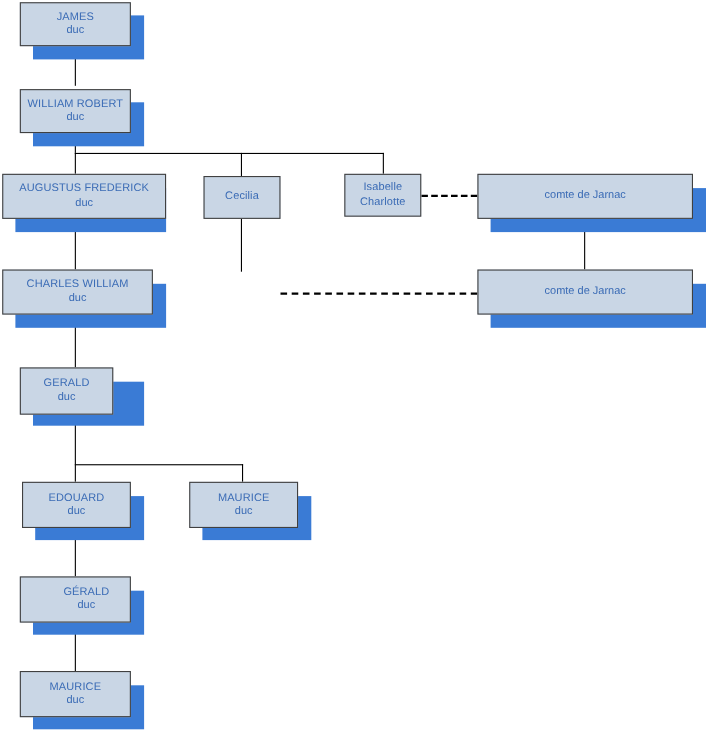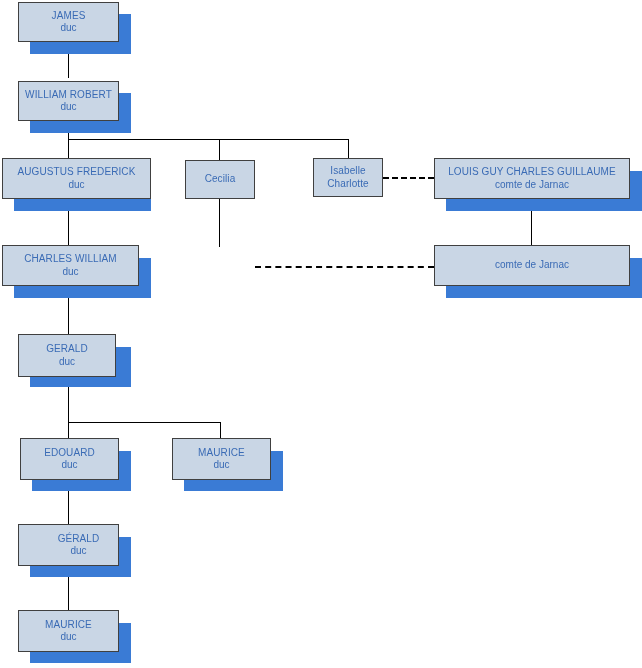--- a/index.html
+++ b/index.html
@@ -99,35 +99,34 @@
 
   <div class="node two-line-name" style="left:313px;top:158px;width:70px;height:39px;">
     <span class="nm">Isabelle Charlotte</span>
   </div>
 
   <div class="node" style="left:185px;top:160px;width:70px;height:39px;">
     <span class="nm">Cecilia</span>
   </div>
 
   <div class="node" style="left:434px;top:158px;width:196px;height:41px;">
-    <span class="nm">LOUIS GUY CHARLES GUILLAUME</span>
     <span class="ttl">comte de Jarnac</span>
   </div>
 
   <div class="node" style="left:2px;top:245px;width:137px;height:41px;">
     <span class="nm">CHARLES WILLIAM</span>
     <span class="ttl">duc</span>
   </div>
 
 
   <div class="node" style="left:434px;top:245px;width:196px;height:41px;">
     <span class="ttl">comte de Jarnac</span>
   </div>
 
-  <div class="node" style="left:18px;top:334px;width:98px;height:43px;">
+  <div class="node" style="left:18px;top:334px;width:85px;height:43px;">
     <span class="nm">GERALD</span>
     <span class="ttl">duc</span>
   </div>
 
   <div class="node" style="left:20px;top:438px;width:99px;height:42px;">
     <span class="nm">EDOUARD</span>
     <span class="ttl">duc</span>
   </div>
 
   <div class="node" style="left:172px;top:438px;width:99px;height:42px;">

